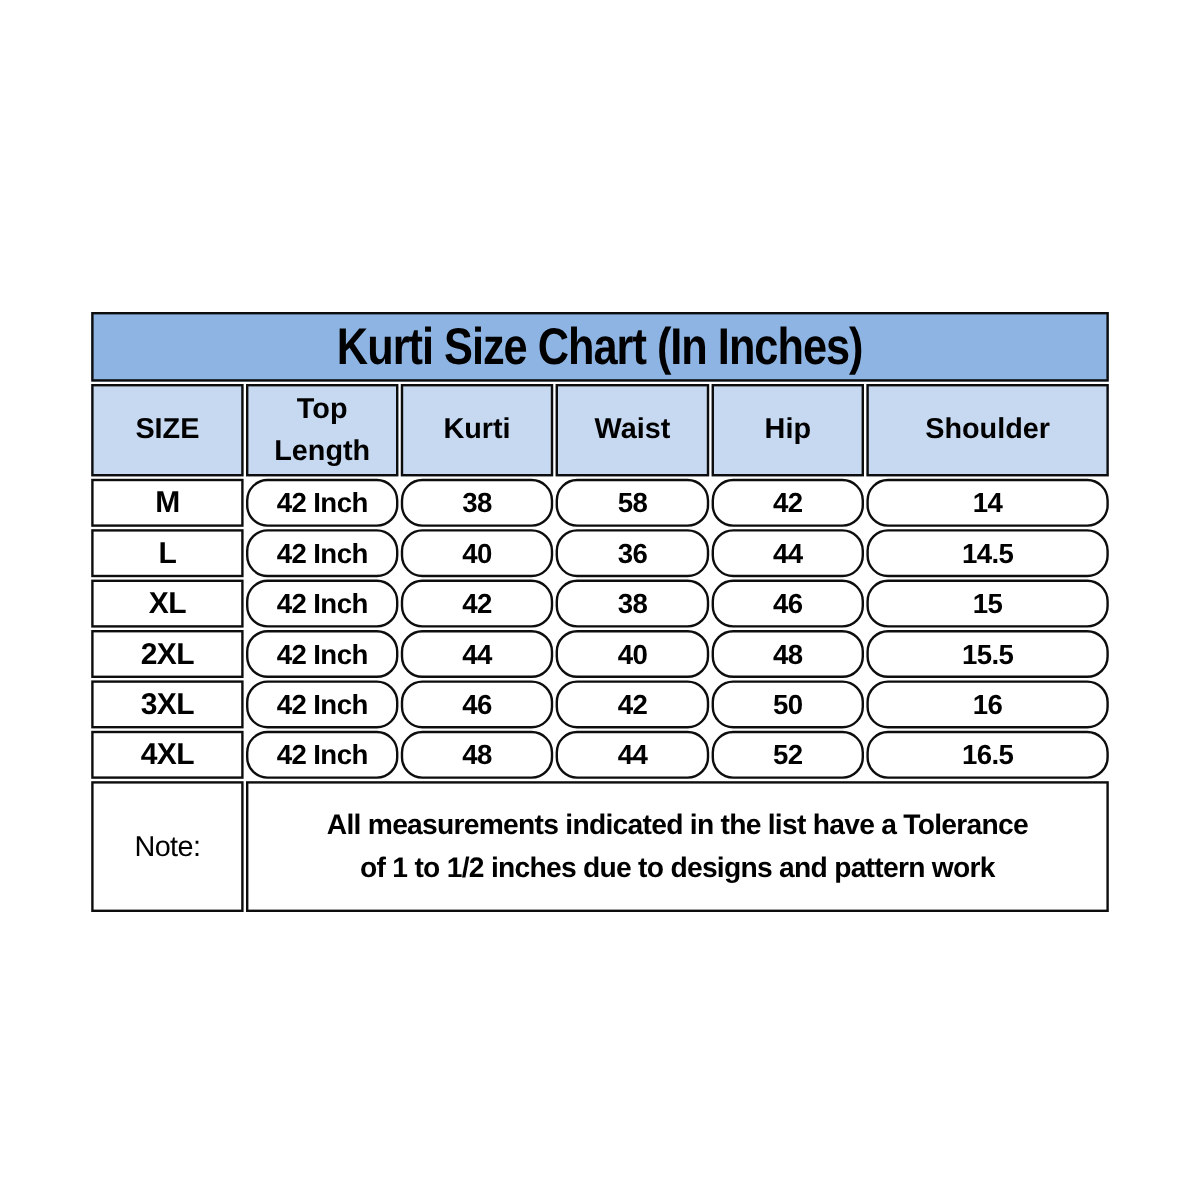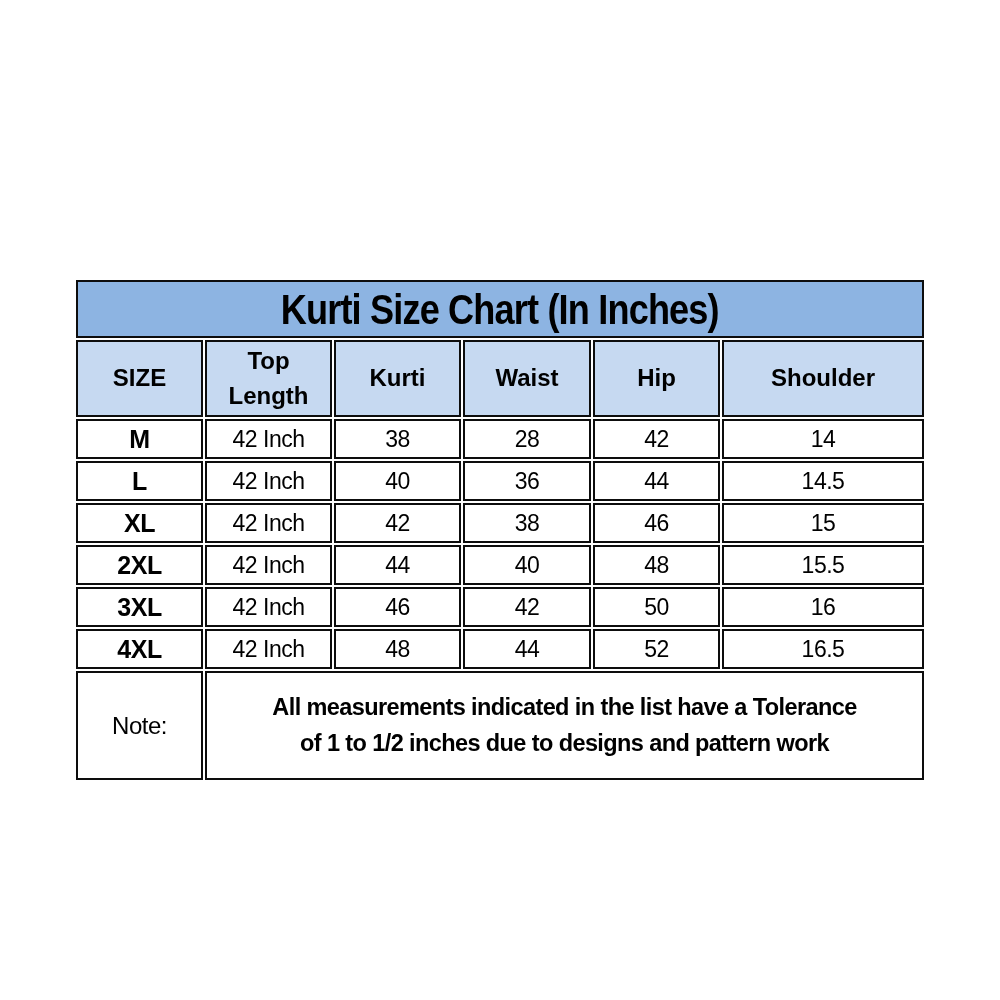--- a/index.html
+++ b/index.html
@@ -22,21 +22,20 @@
     left: 74px;
     top: 258px;
     width: 852px;
   }
   table.size-chart {
     width: 100%;
     table-layout: fixed;
     border-collapse: separate;
     border-spacing: 2.5px;
     background: var(--page-bg);
-    margin-top: 20px;
   }
   .size-chart th, .size-chart td {
     box-sizing: border-box;
     border: 2.5px solid var(--border-c);
     text-align: center;
     vertical-align: middle;
     overflow: hidden;
   }
   .title-cell {
     background: var(--title-bg);
@@ -59,23 +58,24 @@
     line-height: 1.45;
     padding: 0 4px;
   }
   .size-cell {
     font-weight: bold;
     font-size: 25px;
     height: 40px;
     letter-spacing: -0.5px;
   }
   .val-cell {
-    font-weight: normal;
+    font-weight: bold;
     font-size: 23px;
     letter-spacing: -0.5px;
+    border-radius: 18px;
   }
   .note-label-cell {
     font-weight: normal;
     font-size: 24px;
     height: 75px;
     letter-spacing: -0.5px;
   }
   .note-text-cell {
     text-align: left;
     padding: 17px 8px;
@@ -109,21 +109,21 @@
         <th class="head-cell">Top Length</th>
         <th class="head-cell">Kurti</th>
         <th class="head-cell">Waist</th>
         <th class="head-cell">Hip</th>
         <th class="head-cell">Shoulder</th>
       </tr>
       <tr>
         <td class="size-cell">M</td>
         <td class="val-cell">42 Inch</td>
         <td class="val-cell">38</td>
-        <td class="val-cell">28</td>
+        <td class="val-cell">58</td>
         <td class="val-cell">42</td>
         <td class="val-cell">14</td>
       </tr>
       <tr>
         <td class="size-cell">L</td>
         <td class="val-cell">42 Inch</td>
         <td class="val-cell">40</td>
         <td class="val-cell">36</td>
         <td class="val-cell">44</td>
         <td class="val-cell">14.5</td>

